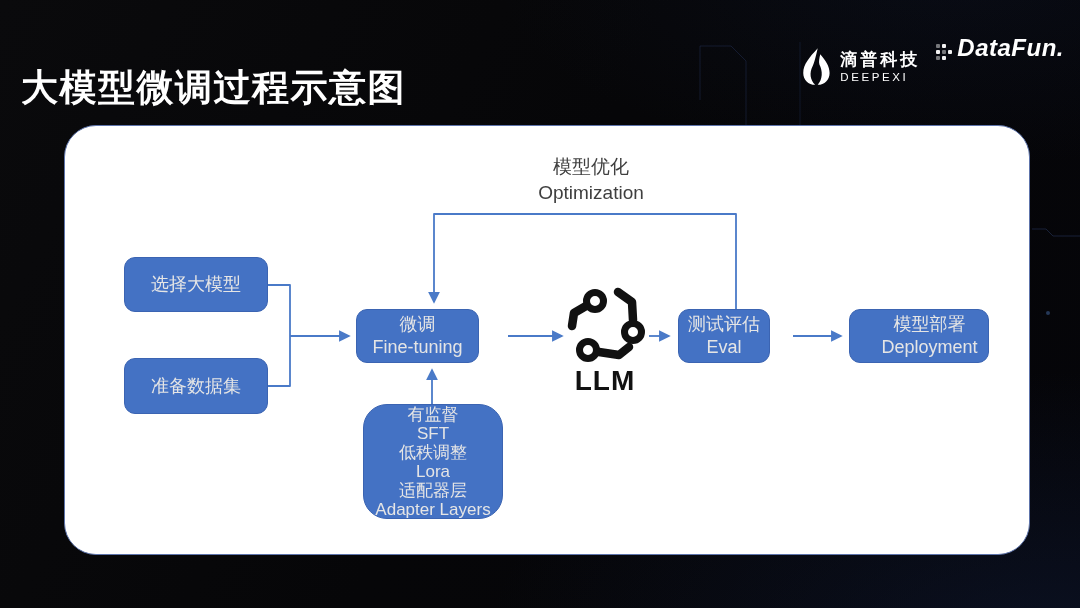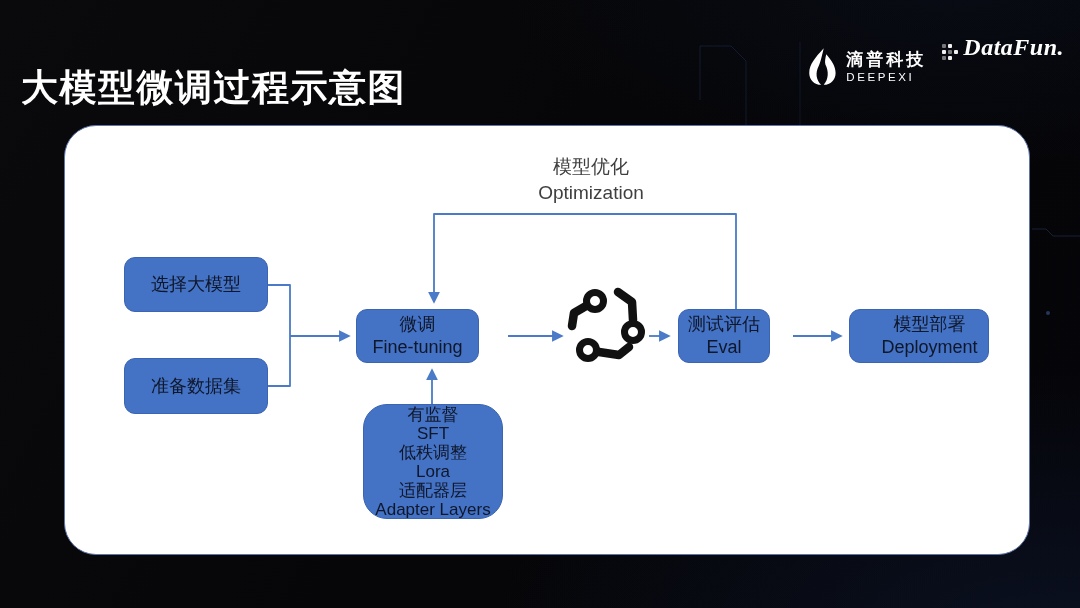--- a/index.html
+++ b/index.html
@@ -18,36 +18,36 @@
   
   .logos{position:absolute;right:16px;top:7px;display:flex;align-items:center;gap:16px;}
   .deepexi{display:flex;align-items:center;gap:7px;color:#fff;margin-top:39px;}
   .deepexi .txt{display:flex;flex-direction:column;line-height:1.05;}
   .deepexi .cn{font-size:17px;letter-spacing:3px;font-weight:600;}
   .deepexi .en{font-size:11.5px;letter-spacing:2.6px;font-weight:500;margin-top:2px;}
   .datafun{display:flex;align-items:center;gap:5px;color:#fff;}
   .df-dots{display:grid;grid-template-columns:repeat(3,4px);grid-auto-rows:4px;gap:2px;margin-top:8px;}
   .df-dots i{background:#fff;border-radius:1px;display:block;}
   .df-dots i.d0{opacity:0;} .df-dots i.d1{opacity:.45;} .df-dots i.d2{opacity:.95;}
-  .df-word{font-size:24px;font-weight:700;font-style:italic;font-family:Liberation Serif, serif;letter-spacing:.5px;}
+  .df-word{font-size:24px;font-weight:700;font-style:italic;font-family:Liberation Sans, sans-serif;letter-spacing:.5px;}
   
   .bg-deco{position:absolute;inset:0;z-index:0;}
   
   .card{
     position:absolute;left:64px;top:125px;width:966px;height:430px;z-index:1;
     background:#fff;border:1.5px solid #5e74ab;border-radius:32px;box-sizing:border-box;
   }
   .opt-label{
     position:absolute;left:421px;top:28px;width:210px;text-align:center;
     color:#3f3f3f;font-size:19px;line-height:26px;
   }
   .connectors{position:absolute;left:0;top:0;width:966px;height:430px;}
   .node{
     position:absolute;box-sizing:border-box;background:#4472c4;border:1.5px solid #3b64b2;
-    border-radius:11px;color:#0f172a;display:flex;flex-direction:column;align-items:center;
+    border-radius:11px;color:#e5e5e5;display:flex;flex-direction:column;align-items:center;
     justify-content:center;font-size:18px;line-height:23px;text-align:center;
   }
   .node-select{left:59px;top:131px;width:144px;height:55px;}
   .node-prepare{left:59px;top:232px;width:144px;height:56px;}
   .node-finetune{left:291px;top:183px;width:123px;height:54px;}
   .node-eval{left:613px;top:183px;width:92px;height:54px;}
   .node-deploy{left:784px;top:183px;width:140px;height:54px;padding-left:21px;}
   .node-methods{left:298px;top:278px;width:140px;height:115px;border-radius:24px;
     font-size:17px;line-height:19px;padding:4px 2px;}
   .llm-icon{position:absolute;left:496px;top:157px;}
@@ -137,20 +137,21 @@
     <svg class="llm-icon" width="88" height="86" viewBox="0 0 88 86" fill="none">
       <g stroke="#111" stroke-width="8.5" stroke-linecap="round" stroke-linejoin="round">
         <path d="M25 23 L13 30 L11 43"></path>
         <path d="M38 69 L58 72 L68 64"></path>
         <path d="M72 37 L71 19 L57 9"></path>
       </g>
       <circle cx="34" cy="18" r="8.5" stroke="#111" stroke-width="7" fill="#fff"></circle>
       <circle cx="72" cy="49" r="8.5" stroke="#111" stroke-width="7" fill="#fff"></circle>
       <circle cx="27" cy="67" r="8.5" stroke="#111" stroke-width="7" fill="#fff"></circle>
     </svg>
+    <div class="llm-label">LLM</div>
 
     <div class="node node-eval">
       <span>测试评估</span>
       <span>Eval</span>
     </div>
 
     <div class="node node-deploy">
       <span>模型部署</span>
       <span>Deployment</span>
     </div>

